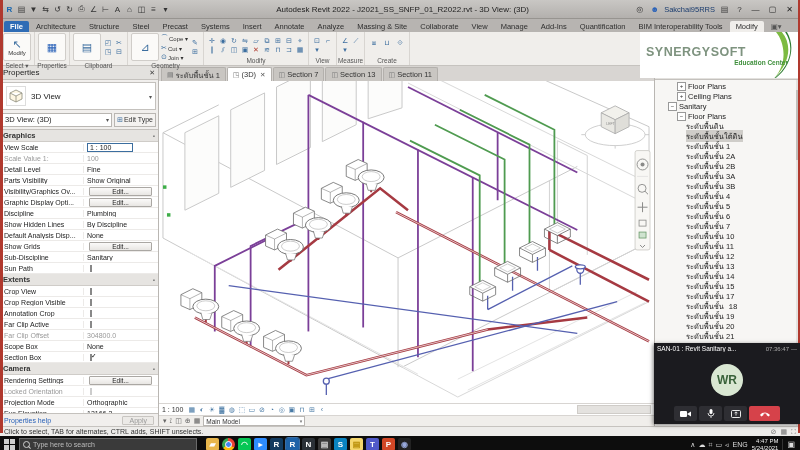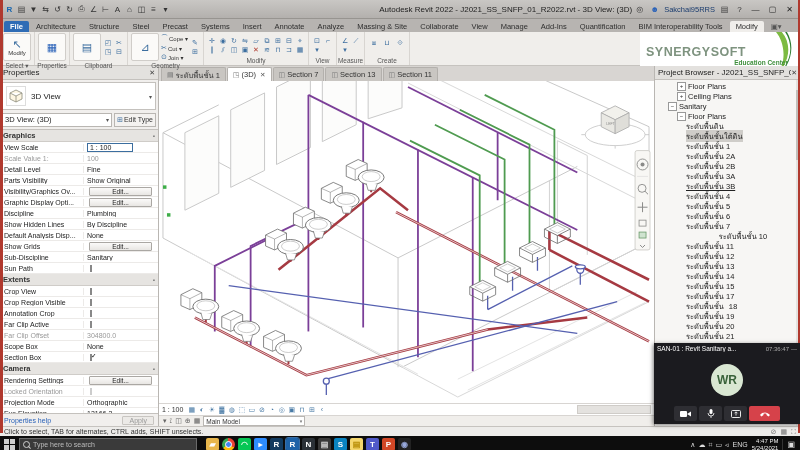--- a/index.html
+++ b/index.html
@@ -7,21 +7,21 @@
   .app{position:absolute;inset:0;background:#ece9e6;}
   .edge{position:absolute;top:0;height:433px;background:#b0392e;z-index:60;}
   .edge.l{left:0;width:3px;} .edge.r{right:0;width:2px;}
 
   
   .titlebar{height:18px;background:linear-gradient(#c9c7c4,#b3b0ad);display:flex;align-items:center;
     border-bottom:1px solid #979490;padding:0 4px;gap:2px;}
   .qat{display:flex;gap:1px;align-items:center;}
   .qic{font-size:8px;color:#333;width:11px;text-align:center;cursor:default;}
   .qic.rlogo{color:#1867b0;font-weight:bold;}
-  .tb-title{flex:1;text-align:right;font-size:8px;color:#222;white-space:nowrap;overflow:hidden;}
+  .tb-title{flex:1;text-align:center;font-size:8px;color:#222;white-space:nowrap;overflow:hidden;}
   .tb-right{display:flex;align-items:center;gap:4px;font-size:8px;color:#333;}
   .tb-user{font-size:7.5px;color:#1a3c6e;}
   .winbtn{font-size:8px;width:13px;text-align:center;color:#222;}
 
   
   .ribbon-tabs{height:13px;background:#b7b4b1;display:flex;align-items:flex-end;padding-left:4px;gap:1px;}
   .rtab{font-size:7.5px;color:#2e2e2e;padding:1px 6px 1px;white-space:nowrap;cursor:default;}
   .rtab.file{background:#2f6cb5;color:#fff;border-radius:2px 2px 0 0;font-weight:bold;}
   .rtab.active{background:#f0eeeb;border-radius:2px 2px 0 0;}
   .rtab.mini{color:#555;}
@@ -36,21 +36,21 @@
   .bigbtn .bb-ic{font-size:11px;line-height:11px;color:#3c6e9f;}
   .bigbtn .bb-lab{font-size:6px;color:#333;}
   .minirow{display:flex;align-items:center;gap:1px;font-size:6px;color:#333;white-space:nowrap;}
   .minirow .mic{font-size:7px;color:#3c6e9f;}
   .mgrid{display:grid;grid-template-columns:repeat(9,10px);grid-auto-rows:9px;gap:0px 1px;}
   .mgrid span{font-size:7px;line-height:9px;text-align:center;color:#3c6e9f;}
   .mgrid span.red{color:#b03a2e;}
   .icol{display:flex;flex-direction:column;justify-content:center;gap:1px;}
 
   
-  .logo{position:absolute;right:2px;top:0px;width:158px;height:34px;background:#fff;z-index:5;overflow:hidden;}
+  .logo{position:absolute;right:2px;top:0px;width:158px;height:46px;background:#fff;z-index:5;overflow:hidden;}
   .logo-text{position:absolute;left:6px;top:13px;font-size:12.5px;font-weight:bold;letter-spacing:.5px;color:#7e937f;}
   .logo-sub{position:absolute;right:10px;top:27px;font-size:6.5px;color:#3f8f3c;font-weight:bold;}
   .logo svg{position:absolute;right:2px;top:-4px;}
 
   
   .main{display:flex;height:360px;}
   .palette{width:158px;background:#f1efed;border-right:1px solid #b9b6b2;display:flex;flex-direction:column;}
   .pal-head{height:13px;background:#e3e1de;border-bottom:1px solid #c4c1bd;display:flex;align-items:center;
     font-size:8px;color:#222;padding:0 3px;}
   .pal-head .grow{flex:1;}
@@ -699,36 +699,36 @@
           </div>
           <div class="titem" style="padding-left: 31px; text-align: right;">
             <span class="lab">ระดับพื้นชั้น 2A</span>
           </div>
           <div class="titem" style="padding-left: 31px;">
             <span class="lab">ระดับพื้นชั้น 2B</span>
           </div>
           <div class="titem" style="padding-left: 31px;">
             <span class="lab">ระดับพื้นชั้น 3A</span>
           </div>
-          <div class="titem" style="padding-left: 31px; text-decoration: underline;">
+          <div class="titem" style="padding-left: 31px;">
             <span class="lab">ระดับพื้นชั้น 3B</span>
           </div>
           <div class="titem" style="padding-left: 31px;">
             <span class="lab">ระดับพื้นชั้น 4</span>
           </div>
           <div class="titem" style="padding-left: 31px;">
             <span class="lab">ระดับพื้นชั้น 5</span>
           </div>
           <div class="titem" style="padding-left: 31px;">
             <span class="lab">ระดับพื้นชั้น 6</span>
           </div>
           <div class="titem" style="padding-left: 31px;">
             <span class="lab">ระดับพื้นชั้น 7</span>
           </div>
-          <div class="titem" style="padding-left: 31px; justify-content: center;">
+          <div class="titem" style="padding-left: 31px;">
             <span class="lab">ระดับพื้นชั้น 10</span>
           </div>
           <div class="titem" style="padding-left: 31px;">
             <span class="lab">ระดับพื้นชั้น 11</span>
           </div>
           <div class="titem" style="padding-left: 31px;">
             <span class="lab">ระดับพื้นชั้น 12</span>
           </div>
           <div class="titem" style="padding-left: 31px;">
             <span class="lab">ระดับพื้นชั้น 13</span>

